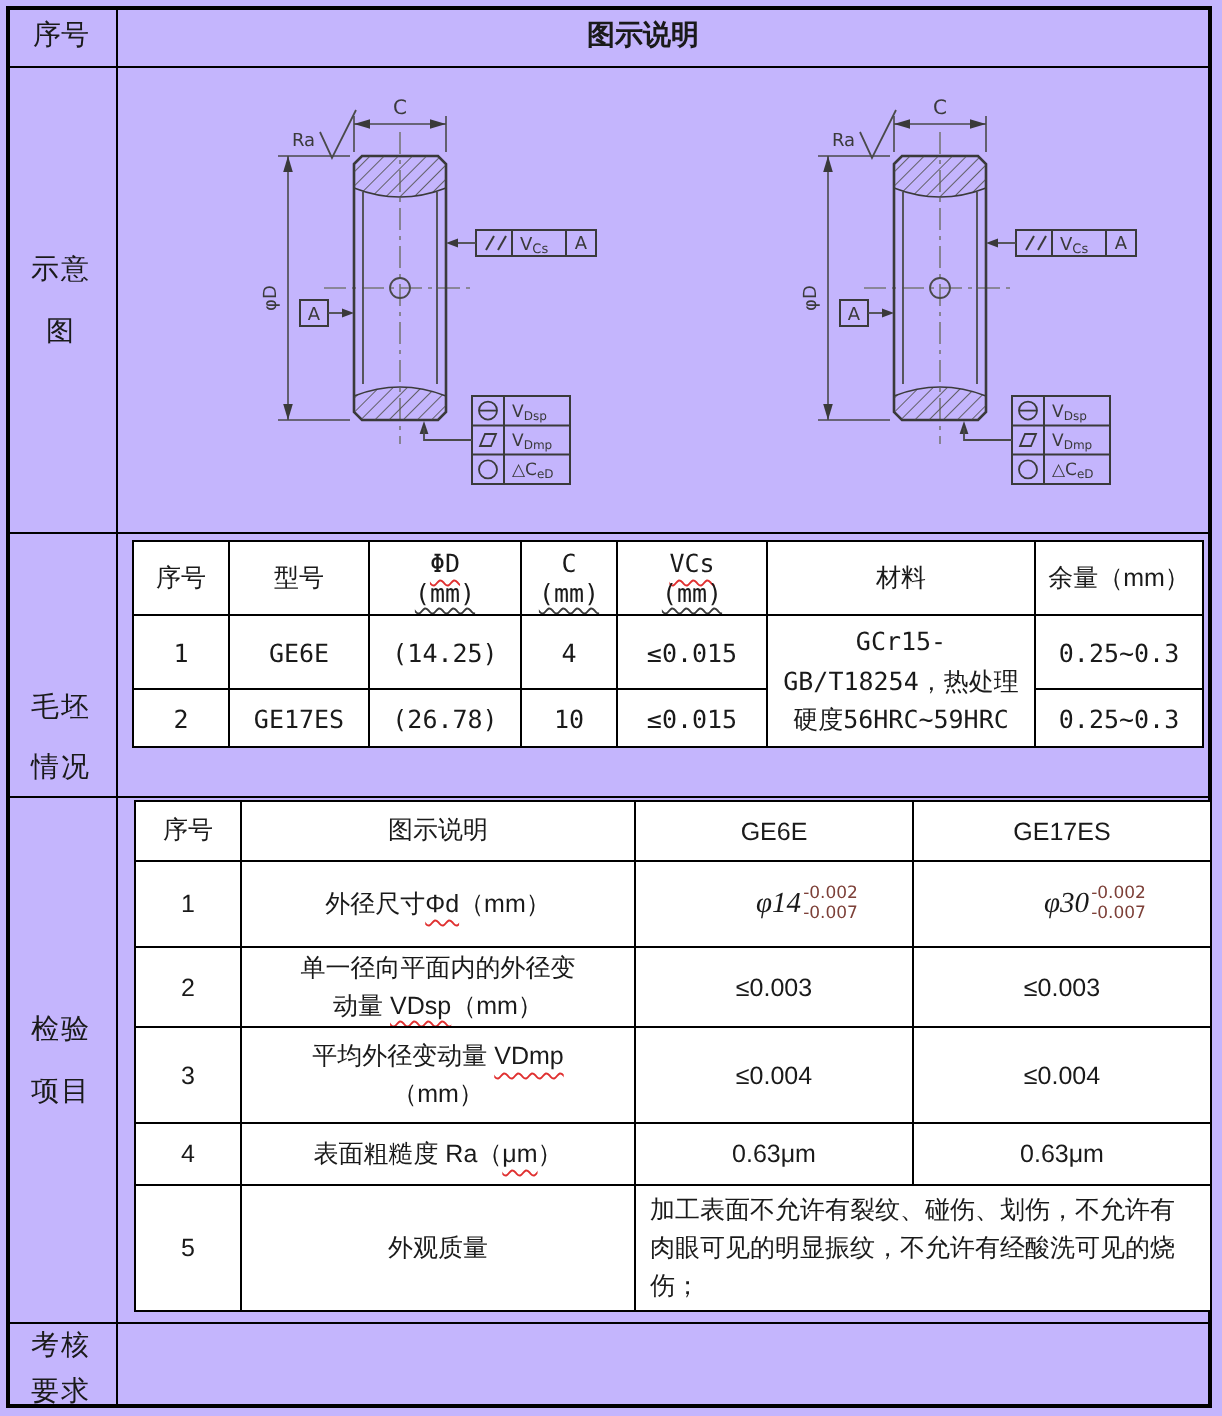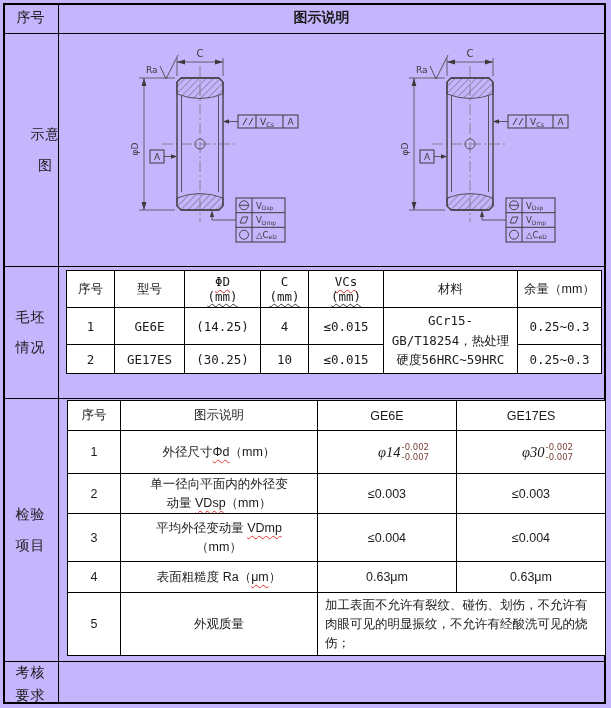--- a/index.html
+++ b/index.html
@@ -38,27 +38,27 @@
   <div class="line" style="left:3px;top:398px;width:603px;height:1px;"></div>
   <div class="line" style="left:3px;top:661px;width:603px;height:1px;"></div>
 
   <div class="cell hdr-seq" style="left:3px;top:3px;width:55px;height:30px;">
     <span>序号</span>
   </div>
   <div class="cell hdr-title" style="left:48px;top:3px;width:547px;height:30px;">
     <span>图示说明</span>
   </div>
 
-  <div class="cell side-label" style="left:3px;top:33px;width:55px;height:233px;margin-left:15px;">
+  <div class="cell side-label" style="left:3px;top:33px;width:55px;height:233px;">
     <div>
         <div>示意</div>
         <div>图</div>
       </div>
   </div>
-  <div class="cell side-label" style="left:3px;top:266px;width:55px;height:132px;">
+  <div class="cell side-label" style="left:3px;top:266px;width:55px;height:132px;align-items:flex-end;">
     <div>
         <div>毛坯</div>
         <div>情况</div>
       </div>
   </div>
   <div class="cell side-label" style="left:3px;top:398px;width:55px;height:263px;">
     <div>
         <div>检验</div>
         <div>项目</div>
       </div>
@@ -216,21 +216,21 @@
       <td class="mono"><span>GE6E</span></td>
       <td class="mono"><span>(14.25)</span></td>
       <td class="mono"><span>4</span></td>
       <td class="mono"><span>≤0.015</span></td>
       <td class="mat-cell mono" rowspan="2"><span>GCr15-GB/T18254，热处理硬度56HRC~59HRC</span></td>
       <td class="mono"><span>0.25~0.3</span></td>
     </tr>
     <tr style="height:29px;">
       <td class="mono"><span>2</span></td>
       <td class="mono"><span>GE17ES</span></td>
-      <td class="mono"><span>(30.25)</span></td>
+      <td class="mono"><span>(26.78)</span></td>
       <td class="mono"><span>10</span></td>
       <td class="mono"><span>≤0.015</span></td>
       <td class="mono"><span>0.25~0.3</span></td>
     </tr>
   </tbody>
     </table>
 
   <table class="inner insp" style="left:67px;top:400px;width:538px;">
     <colgroup>
         <col style="width:53px">

